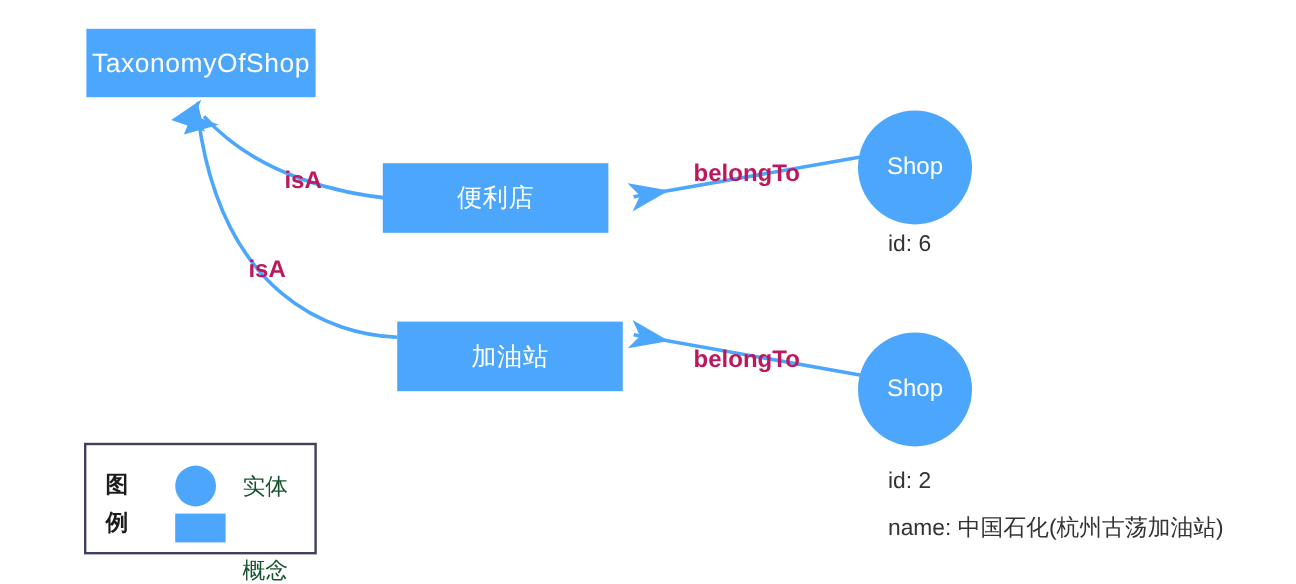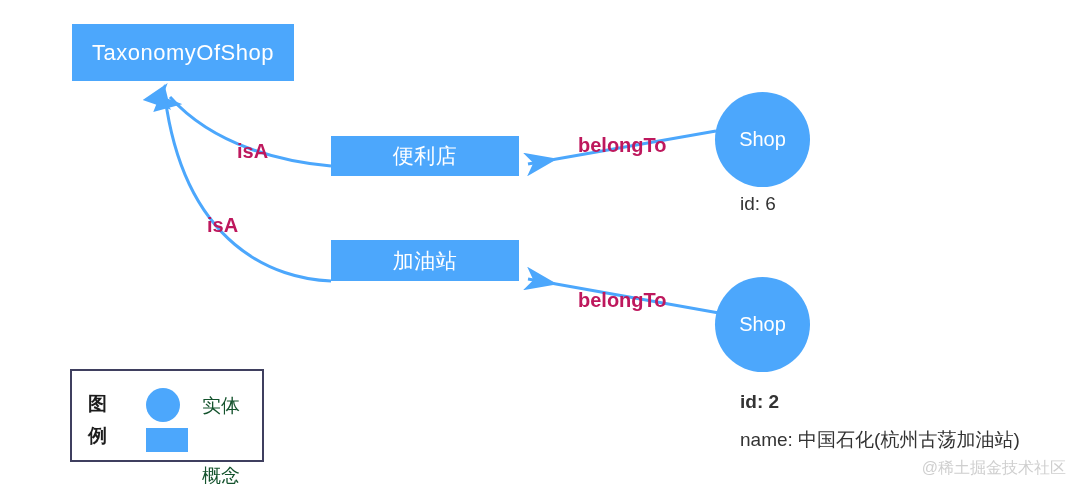--- a/index.html
+++ b/index.html
@@ -124,29 +124,29 @@
 
     <path d="M331,166 C285,162 215,147 170,97" fill="none" stroke="#4ca7fc" stroke-width="3" marker-end="url(#arrow-up)"></path>
 
     <path d="M331,281 C276,279 185,247 165,97" fill="none" stroke="#4ca7fc" stroke-width="3" marker-end="url(#arrow-up)"></path>
 
     <path d="M716,131 L528,164" fill="none" stroke="#4ca7fc" stroke-width="3" marker-end="url(#arrow-left)"></path>
 
     <path d="M719,313 L528,279" fill="none" stroke="#4ca7fc" stroke-width="3" marker-end="url(#arrow-left)"></path>
   </svg>
 
-  <div class="concept-box latin" style="left:72px; top:24px; width:222px; height:57px;">
+  <div class="concept-box latin" style="left:72px; top:24px; width:191px; height:57px;">
     <span>TaxonomyOfShop</span>
   </div>
 
-  <div class="concept-box" style="left:331px; top:136px; width:188px; height:40px;align-items:center;">
+  <div class="concept-box" style="left:319px; top:136px; width:188px; height:58px;align-items:center;">
     <span>便利店</span>
   </div>
 
-  <div class="concept-box" style="left:331px; top:240px; width:188px; height:41px;">
+  <div class="concept-box" style="left:331px; top:268px; width:188px; height:58px;">
     <span>加油站</span>
   </div>
 
   <div class="entity-circle" style="left:715px; top:92px;">
     <span>Shop</span>
   </div>
 
   <div class="entity-circle" style="left:715px; top:277px;">
     <span>Shop</span>
   </div>
@@ -154,29 +154,28 @@
   <div class="edge-label" style="left:237px; top:140px;">isA</div>
 
   <div class="edge-label" style="left:207px; top:214px;">isA</div>
 
   <div class="edge-label" style="left:578px; top:134px;">belongTo</div>
 
   <div class="edge-label" style="left:578px; top:289px;">belongTo</div>
 
   <div class="prop-text" style="left:740px; top:193px;">id: 6</div>
 
-  <div class="prop-text" style="left:740px; top:391px;font-weight:bold;">id: 2</div>
+  <div class="prop-text" style="left:740px; top:391px;">id: 2</div>
   <div class="prop-text" style="left:740px; top:427px;">name: 中国石化(杭州古荡加油站)</div>
 
   <div id="legend">
     <div class="legend-title-char" style="top:20px;">图</div>
     <div class="legend-title-char" style="top:52px;">例</div>
 
     <div class="legend-swatch-circle" style="top:17px;"></div>
     <div class="legend-label" style="top:22px;">实体</div>
 
     <div class="legend-swatch-rect" style="top:57px;"></div>
     <div class="legend-label" style="top:54px;margin-top:38px;">概念</div>
   </div>
 
-  <div id="watermark">@稀土掘金技术社区</div>
 
 </div>
 
 </body></html>

